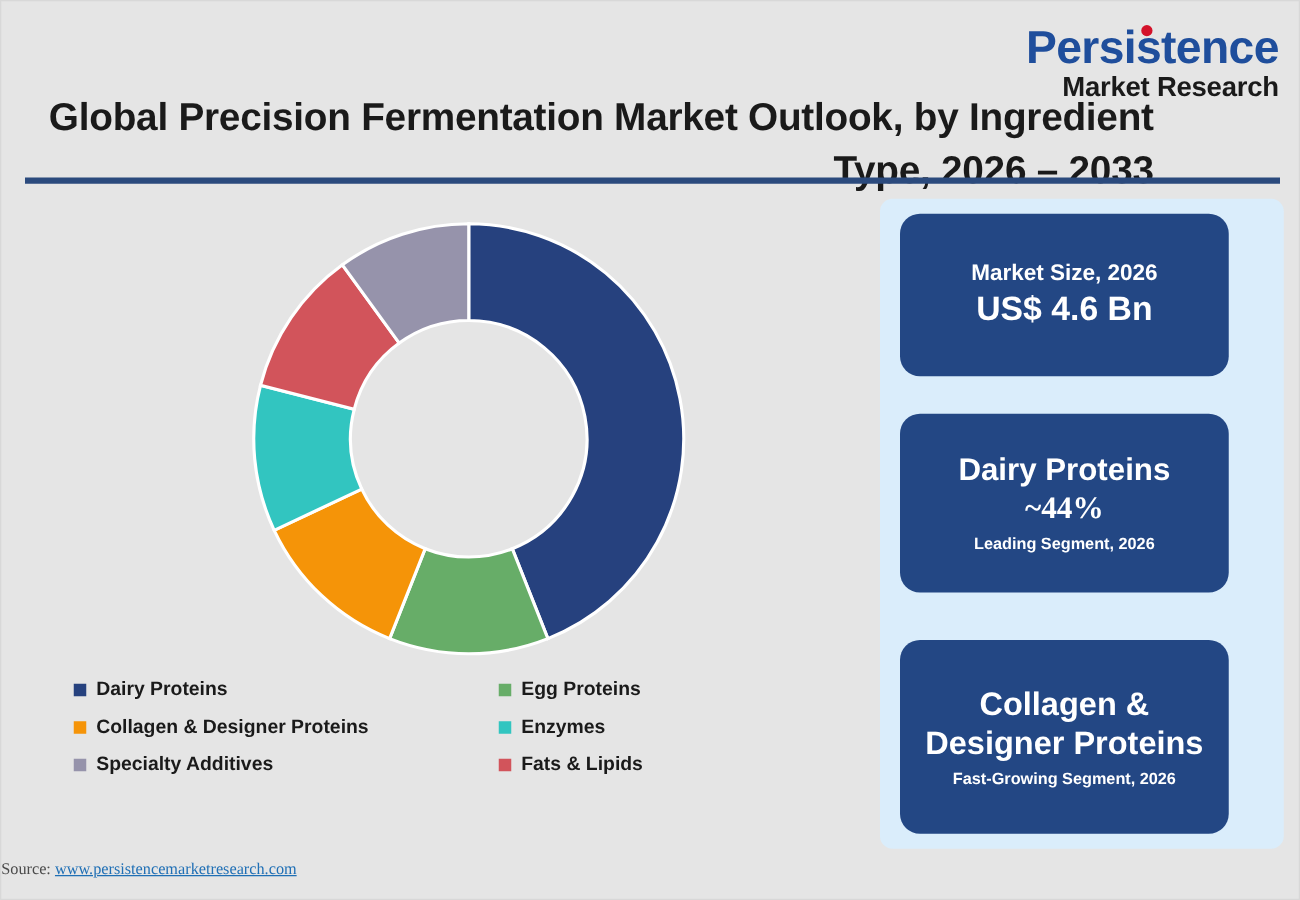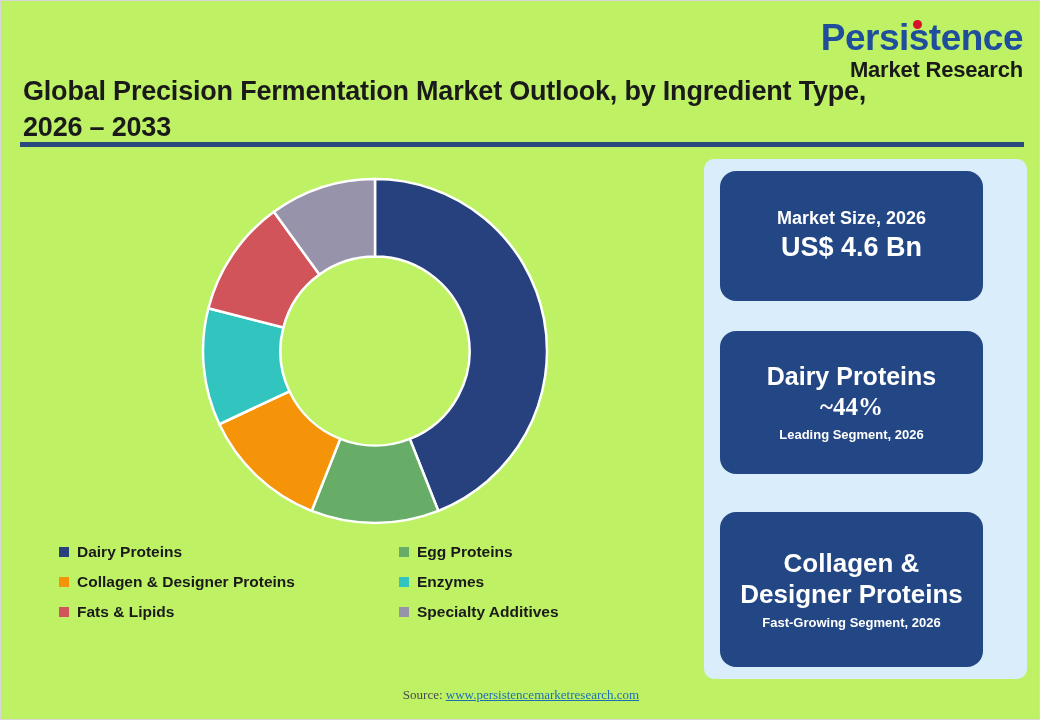--- a/index.html
+++ b/index.html
@@ -12,21 +12,21 @@
     background: #ffffff;
     font-family: "Liberation Sans", sans-serif;
     overflow: hidden;
   }
   .page {
     position: relative;
     width: 1040px;
     height: 720px;
     box-sizing: border-box;
     border: 1px solid #d8d8d8;
-    background: #bef264;
+    background: #e5e5e5;
   }
 
   
   .brand {
     position: absolute;
     top: 18px;
     right: 16px;
     text-align: right;
     line-height: 1;
   }
@@ -53,25 +53,26 @@
     color: #1a1a1a;
     margin-top: 3px;
     letter-spacing: -0.2px;
   }
 
   .title {
     position: absolute;
     left: 22px;
     top: 72px;
     width: 900px;
-    font-size: 27px;
+    font-size: 31px;
     font-weight: bold;
     color: #1a1a1a;
     line-height: 1.35;
     letter-spacing: -0.2px;
+    text-align: right;
   }
   .title-rule {
     position: absolute;
     left: 19px;
     top: 141px;
     width: 1004px;
     height: 5px;
     background: #2b4a7d;
   }
 
@@ -179,21 +180,21 @@
     line-height: 1.2;
     padding: 0 12px;
   }
 
   
   .source {
     position: absolute;
     left: 0;
     top: 686px;
     width: 1040px;
-    text-align: center;
+    text-align: left;
     font-size: 13px;
     color: #4a4a4a;
     font-family: "Liberation Serif", serif;
   }
   .source a {
     color: #1f6fb5;
     text-decoration: underline;
   }
 </style>
 </head>
@@ -235,26 +236,26 @@
         </div>
         <div class="legend-item">
           <span class="legend-swatch" style="background: rgb(245, 148, 8);"></span>
           <span>Collagen &amp; Designer Proteins</span>
         </div>
         <div class="legend-item">
           <span class="legend-swatch" style="background: rgb(50, 197, 192);"></span>
           <span>Enzymes</span>
         </div>
         <div class="legend-item">
+          <span class="legend-swatch" style="background: rgb(150, 147, 171);"></span>
+          <span>Specialty Additives</span>
+        </div>
+        <div class="legend-item">
           <span class="legend-swatch" style="background: rgb(210, 84, 91);"></span>
           <span>Fats &amp; Lipids</span>
-        </div>
-        <div class="legend-item">
-          <span class="legend-swatch" style="background: rgb(150, 147, 171);"></span>
-          <span>Specialty Additives</span>
         </div>
       </div>
   </div>
 
   <div class="side-panel">
 
     <div class="card card-1">
       <div class="card-label">Market Size, 2026</div>
       <div class="card-value-lg">US$ 4.6 Bn</div>
     </div>

